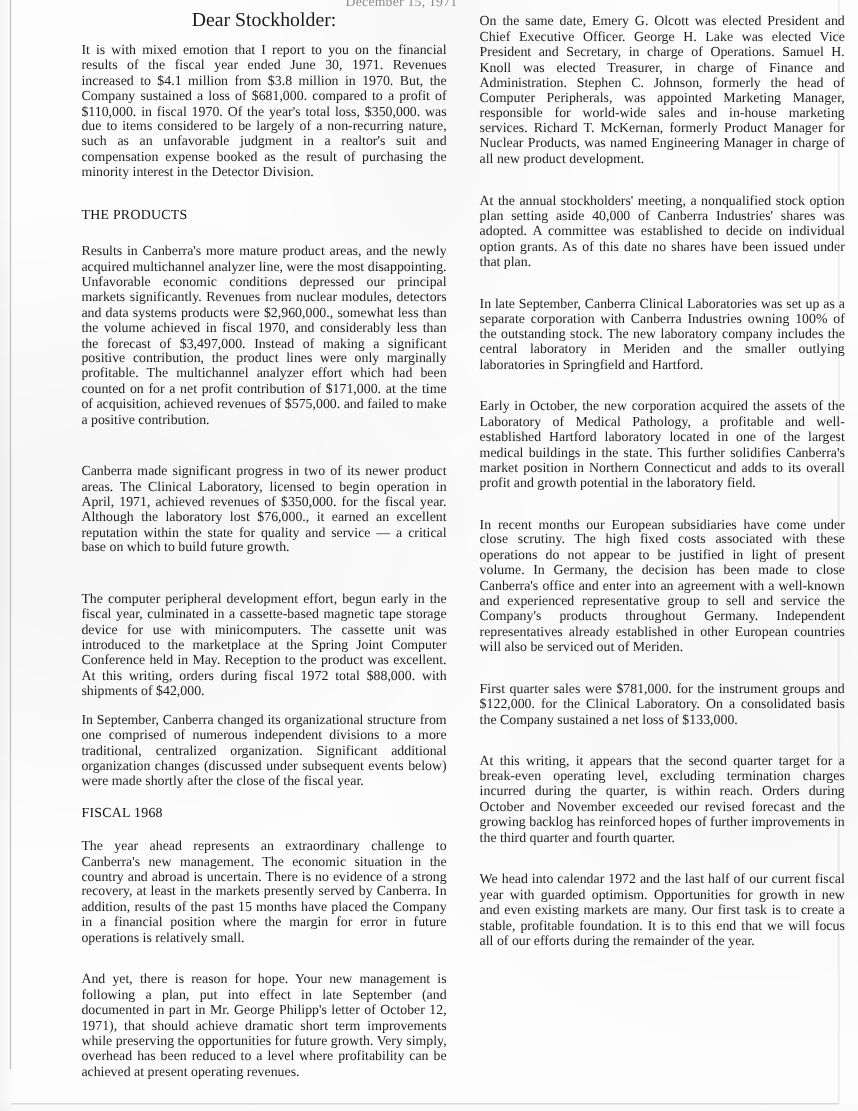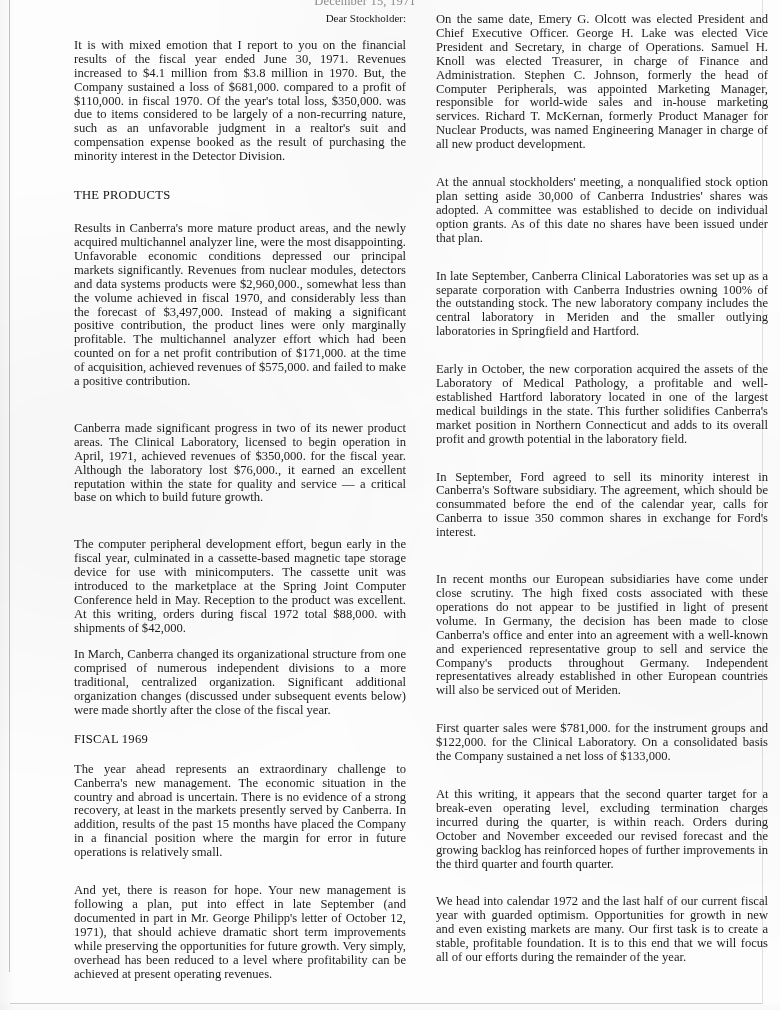--- a/index.html
+++ b/index.html
@@ -78,23 +78,23 @@
     text-align: justify;
     text-justify: inter-word;
     color: #1d1d1d;
     hyphens: none;
   }
   p.tight { margin-bottom: 11px; }
   p.gap-lg { margin-bottom: 24px; }
   p.gap-xl { margin-bottom: 33px; margin-top: 20px; }
   p.salutation {
     margin: 0 0 13px 0;
-    font-size: 11px;
+    font-size: 18px;
     line-height: 13.9px;
-    text-align: right;
+    text-align: center;
   }
   h2.section {
     margin: 14px 0 17px 0;
     font-size: 12.6px;
     font-weight: normal;
     letter-spacing: 0.25px;
     line-height: 14px;
     color: #111;
   }
   h2.section.first { margin-top: 12px; }
@@ -133,37 +133,36 @@
 
       <h2 class="section first">THE PRODUCTS</h2>
 
       <p class="body gap-xl">Results in Canberra's more mature product areas, and the newly acquired multichannel analyzer line, were the most disappointing. Unfavorable economic conditions depressed our principal markets significantly. Revenues from nuclear modules, detectors and data systems products were $2,960,000., somewhat less than the volume achieved in fiscal 1970, and considerably less than the forecast of $3,497,000. Instead of making a significant positive contribution, the product lines were only marginally profitable. The multichannel analyzer effort which had been counted on for a net profit contribution of $171,000. at the time of acquisition, achieved revenues of $575,000. and failed to make a positive contribution.</p>
 
       <p class="body gap-xl">Canberra made significant progress in two of its newer product areas. The Clinical Laboratory, licensed to begin operation in April, 1971, achieved revenues of $350,000. for the fiscal year. Although the laboratory lost $76,000., it earned an excellent reputation within the state for quality and service — a critical base on which to build future growth.</p>
 
       <p class="body">The computer peripheral development effort, begun early in the fiscal year, culminated in a cassette-based magnetic tape storage device for use with minicomputers. The cassette unit was introduced to the marketplace at the Spring Joint Computer Conference held in May. Reception to the product was excellent. At this writing, orders during fiscal 1972 total $88,000. with shipments of $42,000.</p>
 
 
-      <p class="body">In March, Canberra changed its organizational structure from one comprised of numerous independent divisions to a more traditional, centralized organization. Significant additional organization changes (discussed under subsequent events below) were made shortly after the close of the fiscal year.</p>
+      <p class="body">In September, Canberra changed its organizational structure from one comprised of numerous independent divisions to a more traditional, centralized organization. Significant additional organization changes (discussed under subsequent events below) were made shortly after the close of the fiscal year.</p>
 
-      <h2 class="section">FISCAL 1969</h2>
+      <h2 class="section">FISCAL 1968</h2>
 
       <p class="body gap-lg">The year ahead represents an extraordinary challenge to Canberra's new management. The economic situation in the country and abroad is uncertain. There is no evidence of a strong recovery, at least in the markets presently served by Canberra. In addition, results of the past 15 months have placed the Company in a financial position where the margin for error in future operations is relatively small.</p>
 
       <p class="body">And yet, there is reason for hope. Your new management is following a plan, put into effect in late September (and documented in part in Mr. George Philipp's letter of October 12, 1971), that should achieve dramatic short term improvements while preserving the opportunities for future growth. Very simply, overhead has been reduced to a level where profitability can be achieved at present operating revenues.</p>
 
     </div>
 
     <div class="col col-right">
 
       <p class="body gap-lg">On the same date, Emery G. Olcott was elected President and Chief Executive Officer. George H. Lake was elected Vice President and Secretary, in charge of Operations. Samuel H. Knoll was elected Treasurer, in charge of Finance and Administration. Stephen C. Johnson, formerly the head of Computer Peripherals, was appointed Marketing Manager, responsible for world-wide sales and in-house marketing services. Richard T. McKernan, formerly Product Manager for Nuclear Products, was named Engineering Manager in charge of all new product development.</p>
-      <p class="body gap-lg">At the annual stockholders' meeting, a nonqualified stock option plan setting aside 30,000 of Canberra Industries' shares was adopted. A committee was established to decide on individual option grants. As of this date no shares have been issued under that plan.</p>
+      <p class="body gap-lg">At the annual stockholders' meeting, a nonqualified stock option plan setting aside 40,000 of Canberra Industries' shares was adopted. A committee was established to decide on individual option grants. As of this date no shares have been issued under that plan.</p>
       <p class="body gap-lg">In late September, Canberra Clinical Laboratories was set up as a separate corporation with Canberra Industries owning 100% of the outstanding stock. The new laboratory company includes the central laboratory in Meriden and the smaller outlying laboratories in Springfield and Hartford.</p>
       <p class="body gap-lg">Early in October, the new corporation acquired the assets of the Laboratory of Medical Pathology, a profitable and well-established Hartford laboratory located in one of the largest medical buildings in the state. This further solidifies Canberra's market position in Northern Connecticut and adds to its overall profit and growth potential in the laboratory field.</p>
-      <p class="body gap-xl">In September, Ford agreed to sell its minority interest in Canberra's Software subsidiary. The agreement, which should be consummated before the end of the calendar year, calls for Canberra to issue 350 common shares in exchange for Ford's interest.</p>
       <p class="body gap-lg">In recent months our European subsidiaries have come under close scrutiny. The high fixed costs associated with these operations do not appear to be justified in light of present volume. In Germany, the decision has been made to close Canberra's office and enter into an agreement with a well-known and experienced representative group to sell and service the Company's products throughout Germany. Independent representatives already established in other European countries will also be serviced out of Meriden.</p>
       <p class="body gap-lg">First quarter sales were $781,000. for the instrument groups and $122,000. for the Clinical Laboratory. On a consolidated basis the Company sustained a net loss of $133,000.</p>
       <p class="body gap-lg">At this writing, it appears that the second quarter target for a break-even operating level, excluding termination charges incurred during the quarter, is within reach. Orders during October and November exceeded our revised forecast and the growing backlog has reinforced hopes of further improvements in the third quarter and fourth quarter.</p>
       <p class="body tight">We head into calendar 1972 and the last half of our current fiscal year with guarded optimism. Opportunities for growth in new and even existing markets are many. Our first task is to create a stable, profitable foundation. It is to this end that we will focus all of our efforts during the remainder of the year.</p>
 
     </div>
 
   </div>
 
   <div class="grain"></div>

